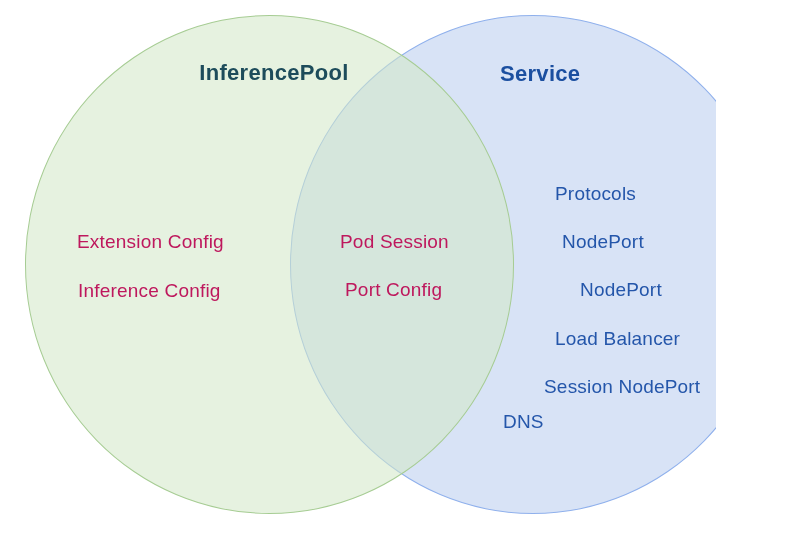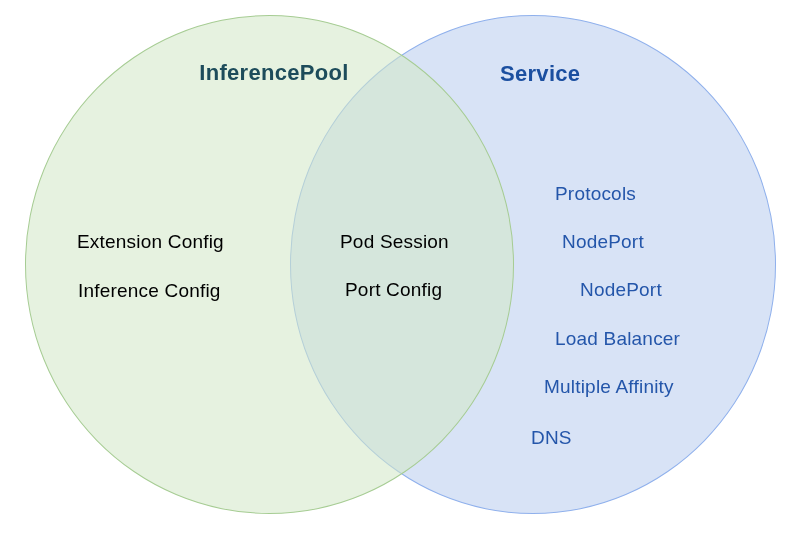--- a/index.html
+++ b/index.html
@@ -3,21 +3,21 @@
 <meta charset="utf-8">
 <style>
   html, body {
     margin: 0;
     padding: 0;
     background: #ffffff;
     font-family: "Liberation Sans", sans-serif;
   }
   .canvas {
     position: relative;
-    width: 800px;
+    width: 716px;
     height: 533px;
     background: #ffffff;
     overflow: hidden;
   }
   .ellipse {
     position: absolute;
     border-radius: 50%;
     box-sizing: border-box;
   }
   .ellipse-blue {
@@ -46,37 +46,37 @@
     letter-spacing: 0.2px;
     transform: translateY(-50%);
   }
   .title {
     font-size: 22px;
     font-weight: 700;
     letter-spacing: 0.3px;
   }
   .title-green { color: #1d4c5b; left: 274px; top: 73px; transform: translate(-50%, -50%); }
   .title-blue  { color: #1b4fa0; left: 484px; top: 74px; margin-left: 16px; }
-  .teal-item   { color: #000000; }
+  .teal-item   { color: #be185d; }
   .blue-item   { color: #2456aa; }
 
   
   .li-0 { left: 77px;  top: 242px; }
   .li-1 { left: 78px;  top: 291px; }
   
   .mi-0 { left: 340px; top: 242px; }
   .mi-1 { left: 345px; top: 290px; }
   
   .ri-0 { left: 533px; top: 146px; }
   .ri-1 { left: 555px; top: 194px; }
   .ri-2 { left: 562px; top: 242px; }
   .ri-3 { left: 580px; top: 290px; }
   .ri-4 { left: 555px; top: 339px; }
   .ri-5 { left: 544px; top: 387px; }
-  .ri-6 { left: 531px; top: 422px; margin-top: 16px; }
+  .ri-6 { left: 503px; top: 422px; }
 </style>
 </head>
 <body>
 
 <div class="canvas">
 
   <div class="ellipse ellipse-blue"></div>
   <div class="ellipse ellipse-green"></div>
 
   <div class="label title title-green">InferencePool</div>
@@ -85,16 +85,16 @@
   <div class="label teal-item li-0">Extension Config</div>
   <div class="label teal-item li-1">Inference Config</div>
 
   <div class="label teal-item mi-0">Pod Session</div>
   <div class="label teal-item mi-1">Port Config</div>
 
   <div class="label blue-item ri-1">Protocols</div>
   <div class="label blue-item ri-2">NodePort</div>
   <div class="label blue-item ri-3">NodePort</div>
   <div class="label blue-item ri-4">Load Balancer</div>
-  <div class="label blue-item ri-5">Multiple Affinity</div>
+  <div class="label blue-item ri-5">Session NodePort</div>
   <div class="label blue-item ri-6">DNS</div>
 
 </div>
 
 </body></html>

